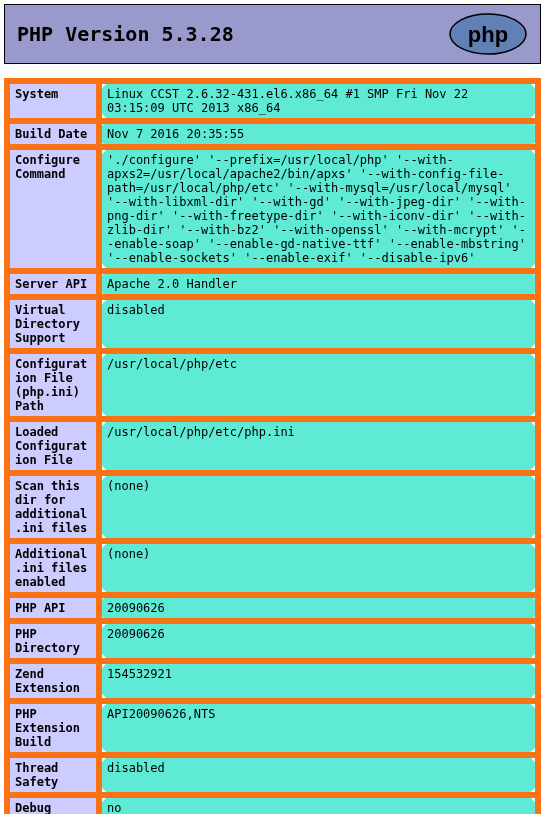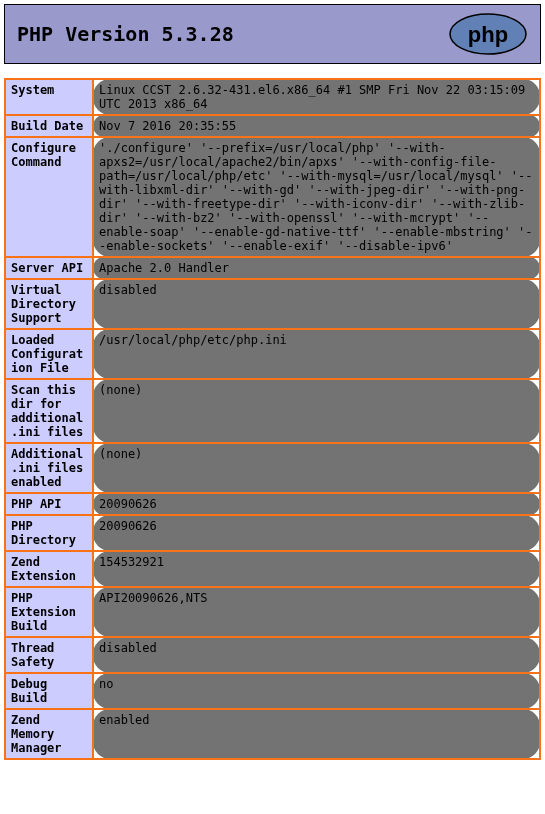--- a/index.html
+++ b/index.html
@@ -27,33 +27,33 @@
     .php-logo {
       display: flex;
       align-items: flex-start;
     }
     table {
       border-collapse: collapse;
       width: 100%;
       table-layout: fixed;
     }
     td {
-      border: 2px solid #f97316;
+      border: 6px solid #f97316;
       padding: 3px 5px;
       vertical-align: top;
       word-wrap: break-word;
       overflow-wrap: break-word;
     }
     td.label {
       background: #ccccff;
       font-weight: bold;
       width: 76px;
     }
     td.value {
-      background: #737373;
+      background: #5eead4;
       border-radius: 17px;
     }
   </style>
 </head>
 <body>
 
 <div class="header-box">
   <span class="header-title">PHP Version 5.3.28</span>
   <span class="php-logo">
     <svg width="80" height="42" viewBox="0 0 80 42">
@@ -77,20 +77,24 @@
         <td class="label">Configure Command</td>
         <td class="value">'./configure' '--prefix=/usr/local/php' '--with-apxs2=/usr/local/apache2/bin/apxs' '--with-config-file-path=/usr/local/php/etc' '--with-mysql=/usr/local/mysql' '--with-libxml-dir' '--with-gd' '--with-jpeg-dir' '--with-png-dir' '--with-freetype-dir' '--with-iconv-dir' '--with-zlib-dir' '--with-bz2' '--with-openssl' '--with-mcrypt' '--enable-soap' '--enable-gd-native-ttf' '--enable-mbstring' '--enable-sockets' '--enable-exif' '--disable-ipv6'</td>
       </tr>
       <tr>
         <td class="label">Server API</td>
         <td class="value">Apache 2.0 Handler</td>
       </tr>
       <tr>
         <td class="label">Virtual Directory Support</td>
         <td class="value">disabled</td>
+      </tr>
+      <tr>
+        <td class="label">Configuration File (php.ini) Path</td>
+        <td class="value">/usr/local/php/etc</td>
       </tr>
       <tr>
         <td class="label">Loaded Configuration File</td>
         <td class="value">/usr/local/php/etc/php.ini</td>
       </tr>
       <tr>
         <td class="label">Scan this dir for additional .ini files</td>
         <td class="value">(none)</td>
       </tr>
       <tr>

